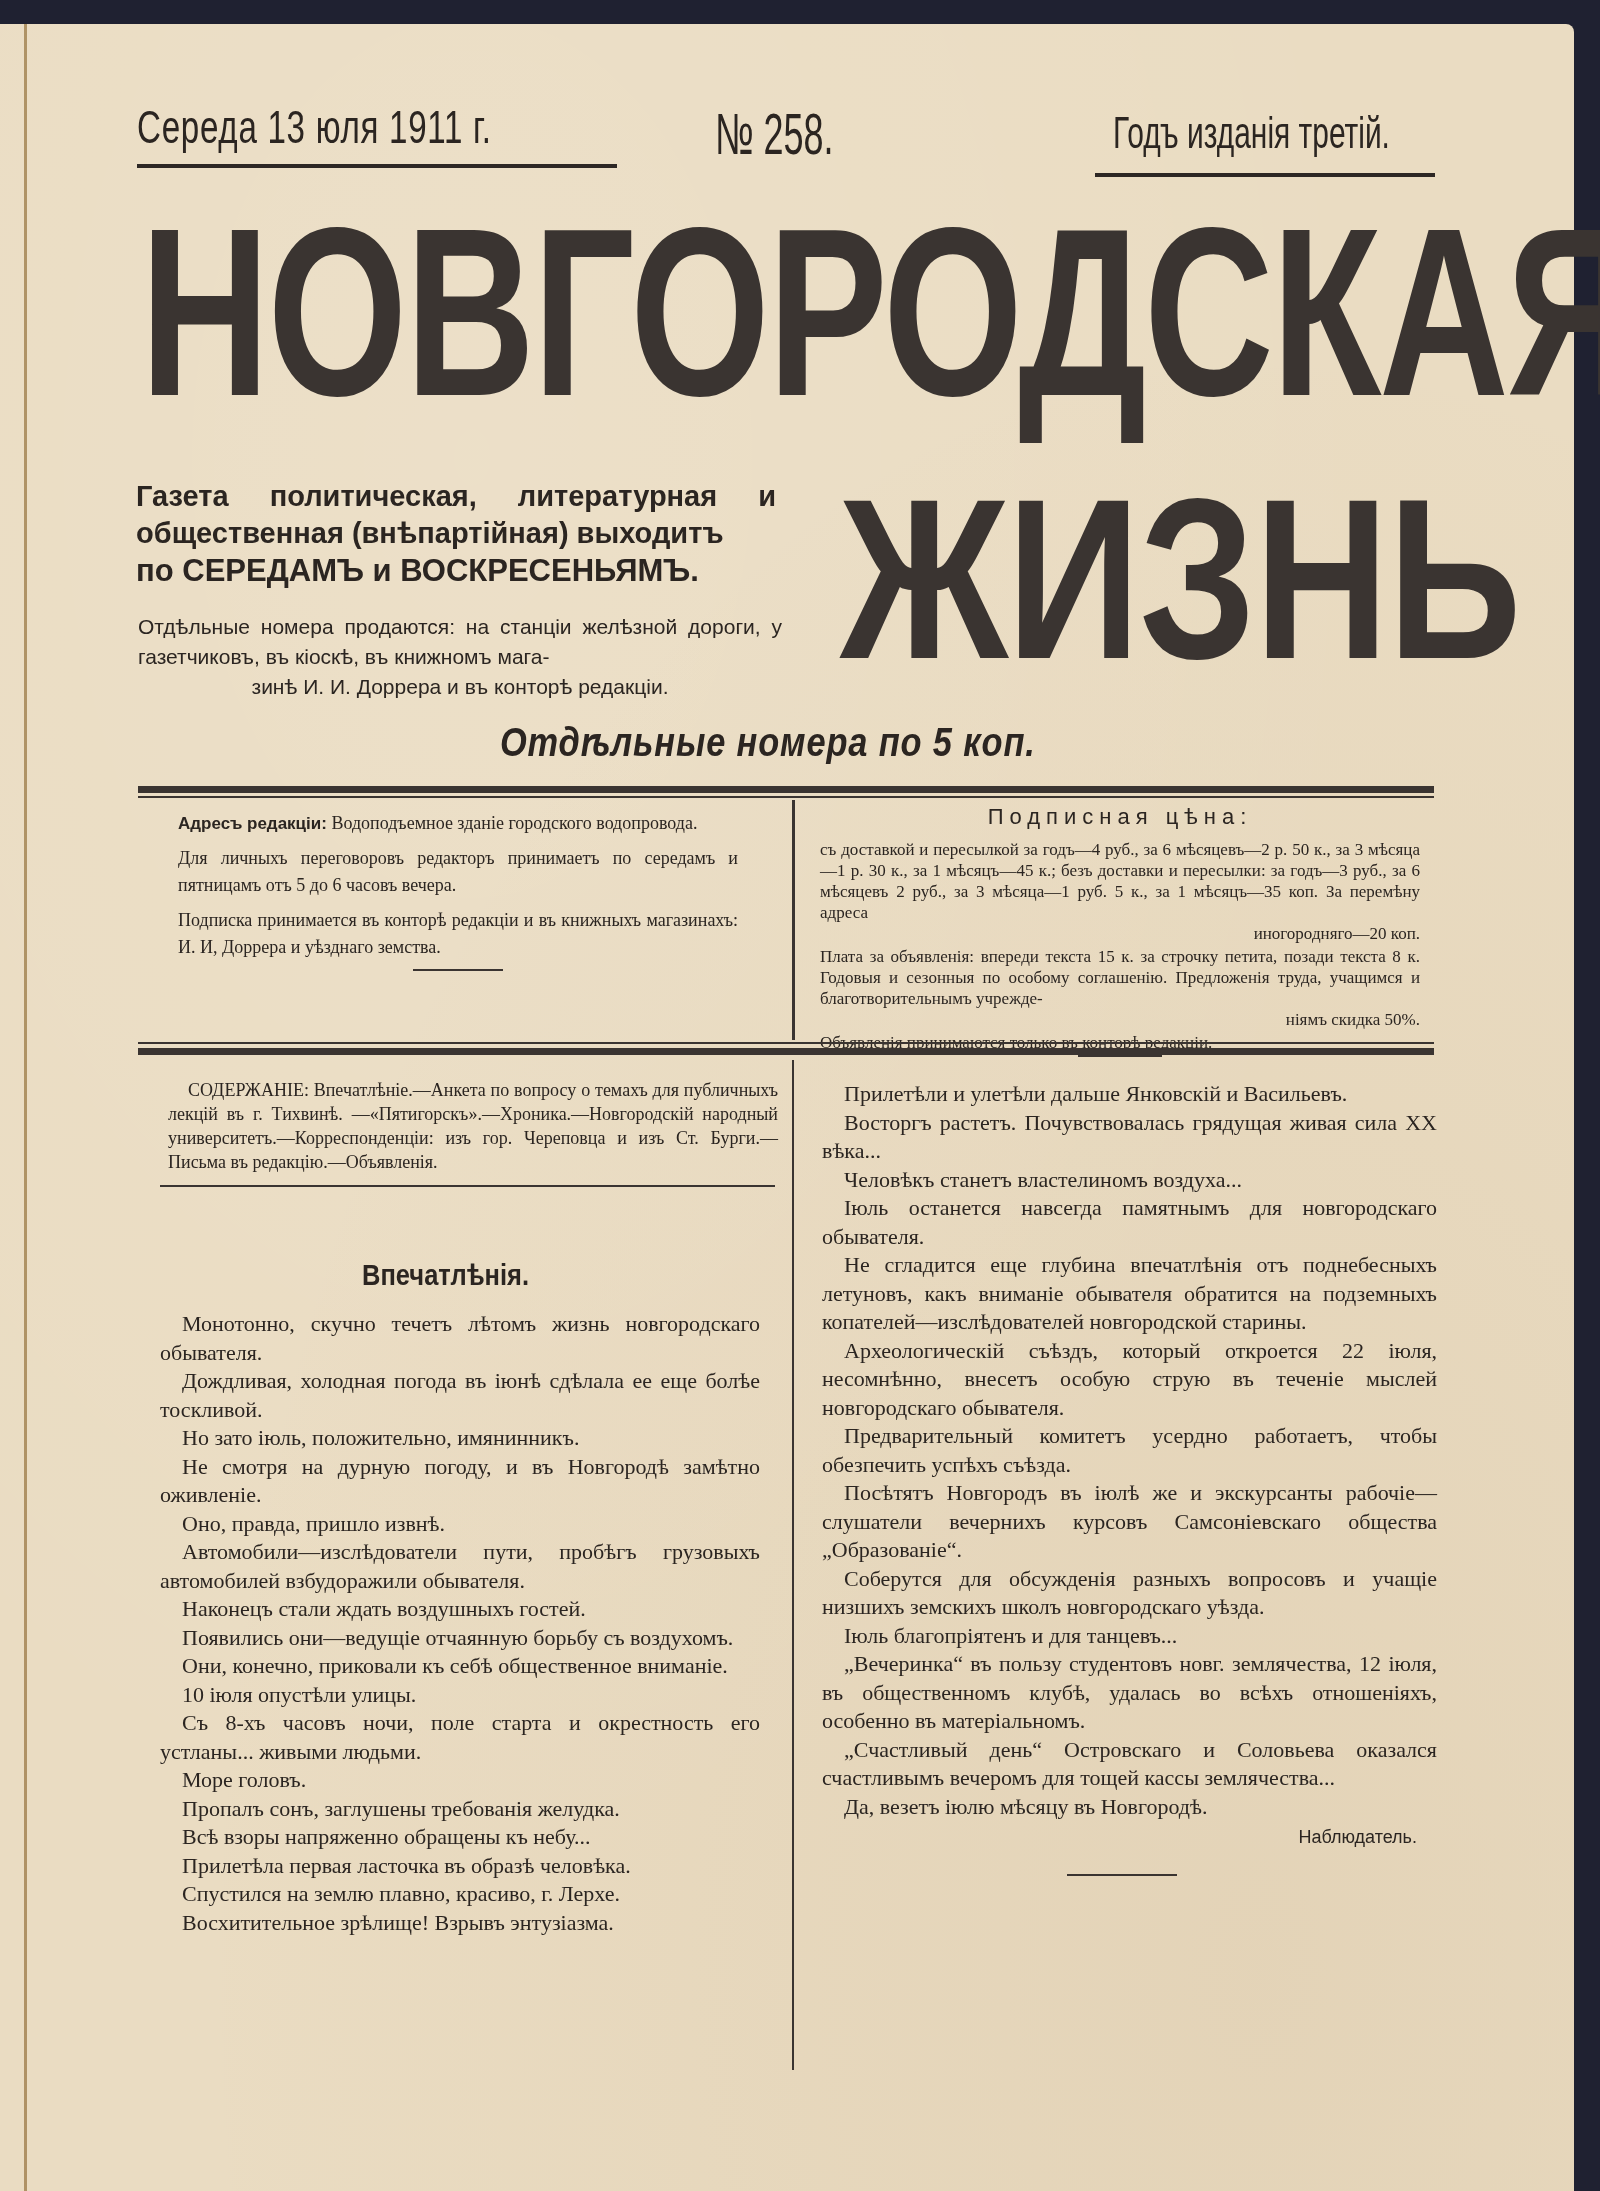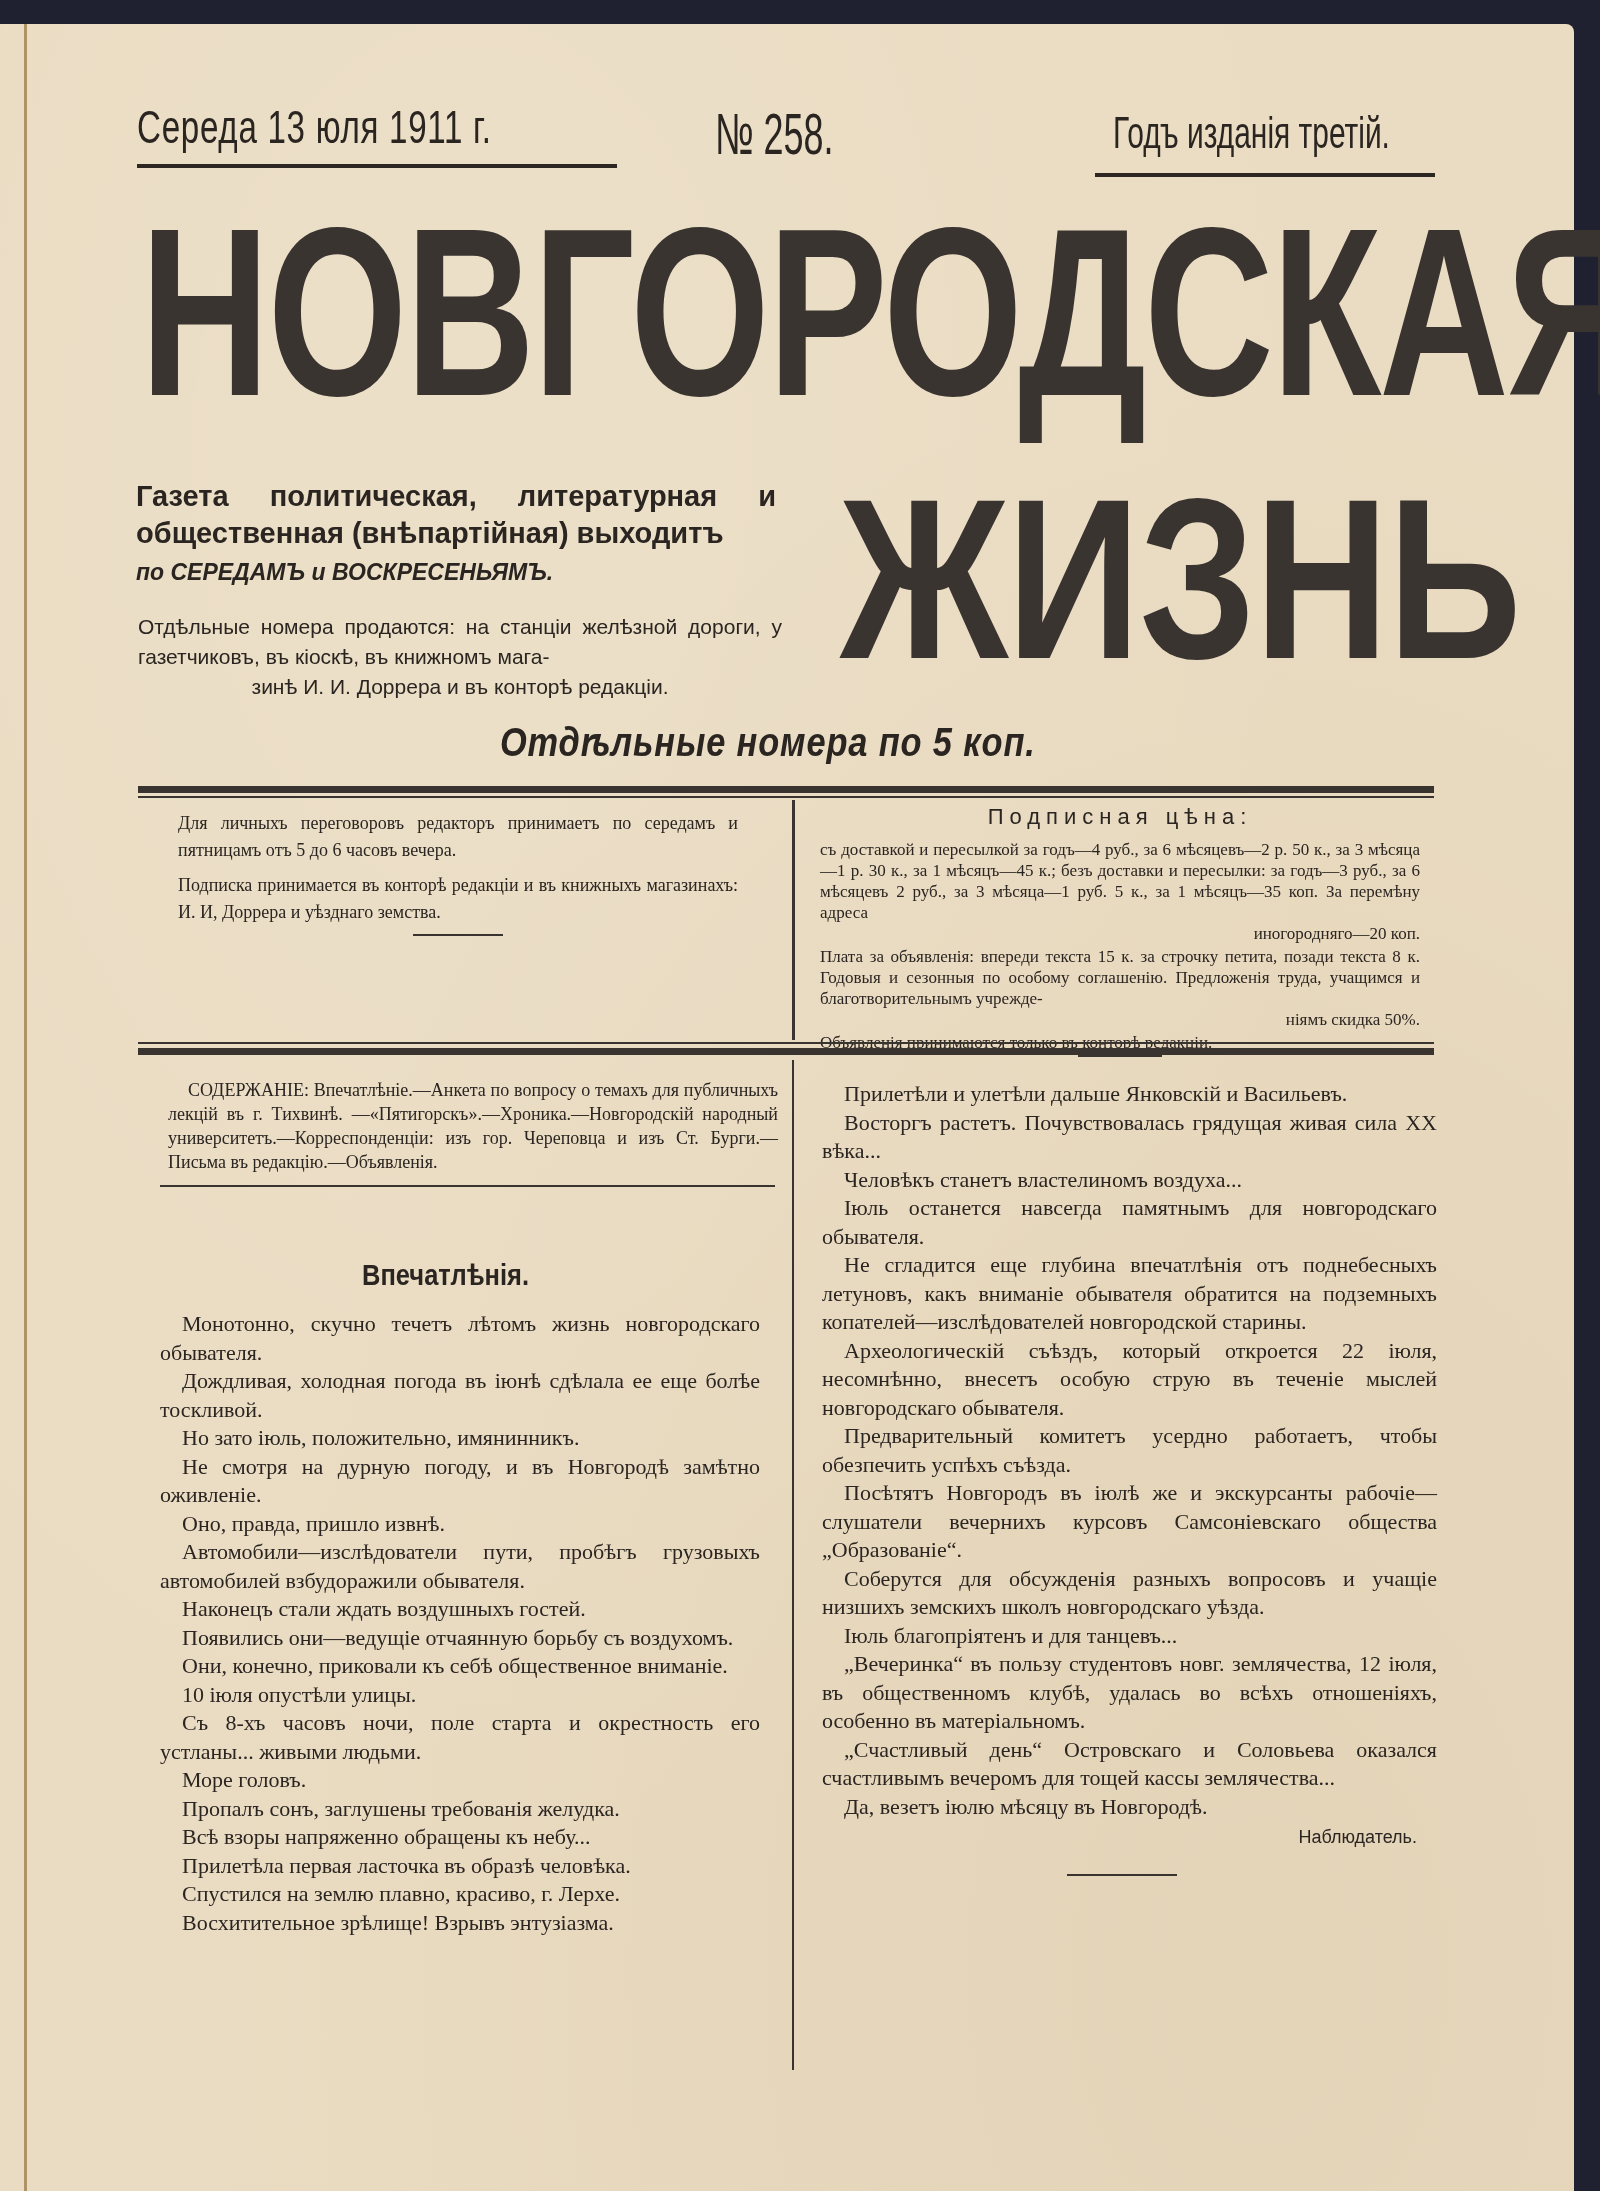--- a/index.html
+++ b/index.html
@@ -25,21 +25,21 @@
   .issue { left:715px; top:100px; font-size:58px; font-family:"Liberation Sans",sans-serif; transform:scaleX(0.62); transform-origin:left top; white-space:nowrap; }
   .year { left:1113px; top:108px; font-size:44px; font-family:"Liberation Sans",sans-serif; transform:scaleX(0.68); transform-origin:left top; white-space:nowrap; }
   .rule-date { left:137px; top:164px; width:480px; height:4px; background:#2d2724; }
   .rule-year { left:1095px; top:173px; width:340px; height:4px; background:#2d2724; }
 
   
   .mast1 { left:140px; top:192px; font-family:"Liberation Sans",sans-serif; font-weight:bold; font-size:300px; line-height:1; letter-spacing:-4px; color:#3a3431; transform:scaleX(0.60) scaleY(0.80); transform-origin:left top; white-space:nowrap; }
   .mast2 { left:840px; top:465px; font-family:"Liberation Sans",sans-serif; font-weight:bold; font-size:300px; line-height:1; letter-spacing:-2px; color:#3a3431; transform:scaleX(0.62) scaleY(0.76); transform-origin:left top; white-space:nowrap; }
 
   .tagline { left:136px; top:478px; width:640px; font-family:"Liberation Sans",sans-serif; font-weight:bold; font-size:29px; line-height:37px; text-align:justify; }
-  .tagline .big { font-size:23px;font-style:italic; }
+  .tagline .big { font-size:31px; }
   .sales { left:138px; top:612px; width:644px; font-family:"Liberation Sans",sans-serif; font-size:21px; line-height:30px; text-align:justify; }
   .sales .last { display:block; text-align:center; }
   .price { left:500px; top:720px; font-family:"Liberation Sans",sans-serif; font-weight:bold; font-size:40px; font-style:italic; letter-spacing:1px; white-space:nowrap; transform:scaleX(0.86); transform-origin:left top; }
 
   .rule-thick { left:138px; width:1296px; height:7px; background:#3a3431; }
   .rule-thin { left:138px; width:1296px; height:2px; background:#3a3431; }
   .vsep { left:792px; width:3px; background:#3a3431; }
 
   
   .info-left { left:178px; top:810px; width:560px; font-size:18px; line-height:27px; }
@@ -86,20 +86,21 @@
   <span class="last">зинѣ И. И. Доррера и въ конторѣ редакціи.</span>
 </div>
 <div class="abs price">Отдѣльные номера по 5 коп.</div>
 
 <div class="abs rule-thick" style="top:786px;"></div>
 <div class="abs rule-thin" style="top:796px;"></div>
 
 <div class="abs vsep" style="top:800px;height:240px;"></div>
 
 <div class="abs info-left">
+  <p><span class="lbl">Адресъ редакціи:</span> <span>Водоподъемное зданіе городского водопровода.</span></p>
   <p>Для личныхъ переговоровъ редакторъ принимаетъ по середамъ и пятницамъ отъ 5 до 6 часовъ вечера.</p>
   <p>Подписка принимается въ конторѣ редакціи и въ книжныхъ магазинахъ: И. И, Доррера и уѣзднаго земства.</p>
   <div class="short-rule" style="width:90px;margin:6px auto 0;"></div>
 </div>
 
 <div class="abs info-right">
   <div class="hdr">Подписная цѣна:</div>
   <p><span>съ доставкой и пересылкой за годъ—4 руб., за 6 мѣсяцевъ—2 р. 50 к., за 3 мѣсяца—1 р. 30 к., за 1 мѣсяцъ—45 к.; безъ доставки и пересылки: за годъ—3 руб., за 6 мѣсяцевъ 2 руб., за 3 мѣсяца—1 руб. 5 к., за 1 мѣсяцъ—35 коп. За перемѣну адреса</span>
   <span class="c">иногородняго—20 коп.</span></p>
   <p><span>Плата за объявленія: впереди текста 15 к. за строчку петита, позади текста 8 к. Годовыя и сезонныя по особому соглашенію. Предложенія труда, учащимся и благотворительнымъ учрежде-</span>

